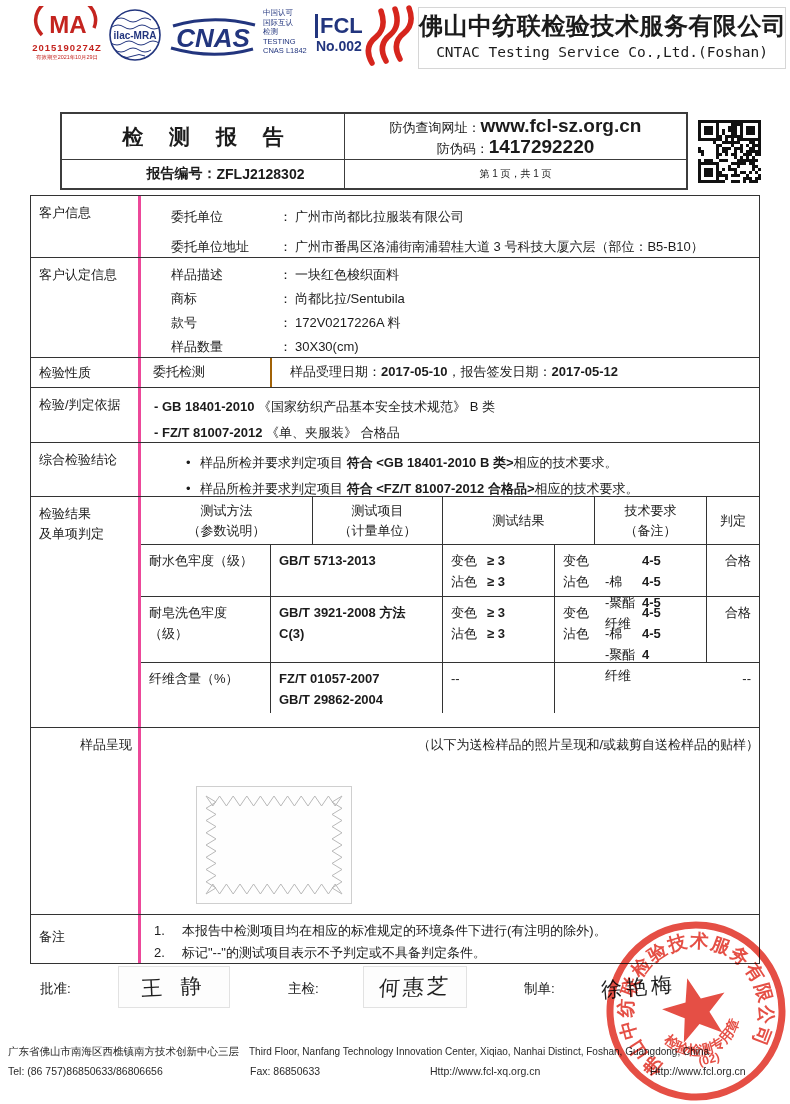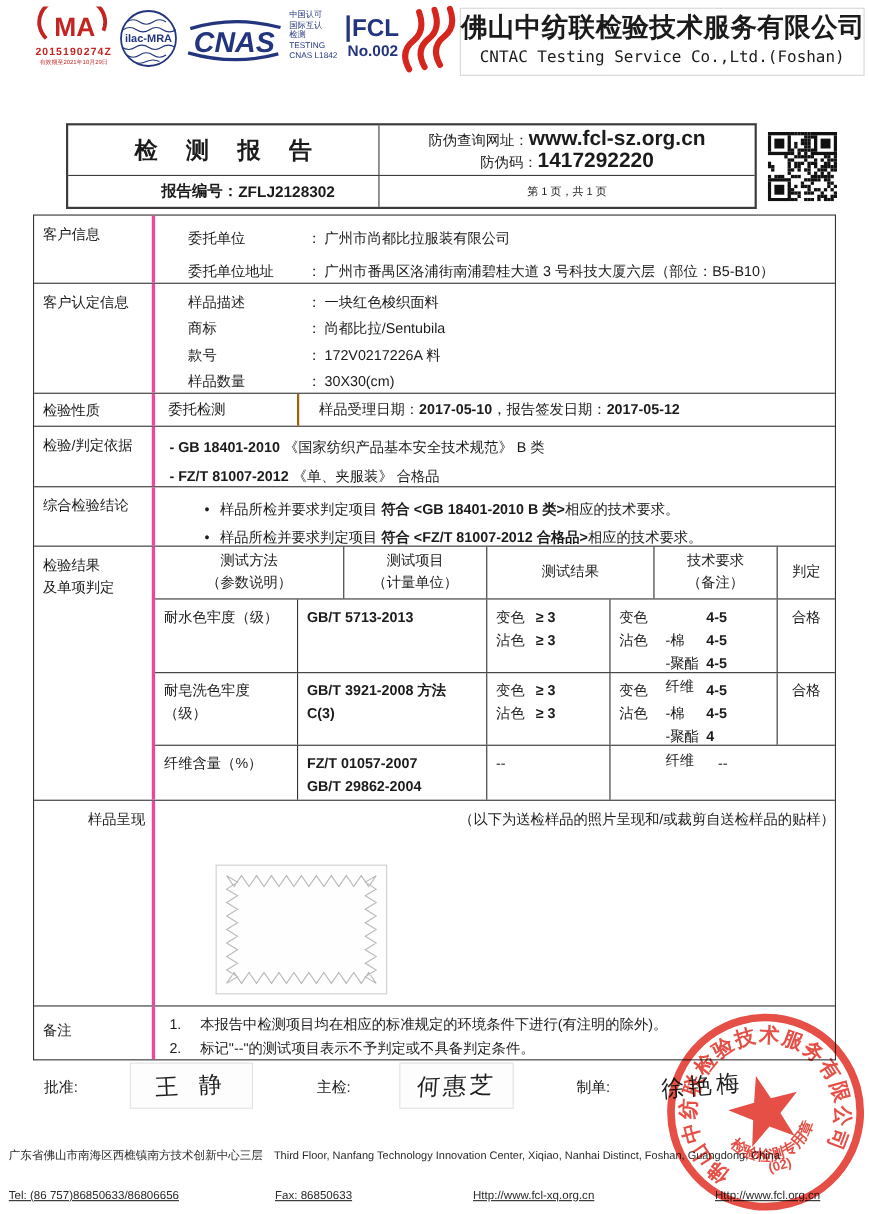--- a/index.html
+++ b/index.html
@@ -69,24 +69,24 @@
   .sec-results { height:231px; }
   .res-grid { flex:1; display:flex; flex-direction:column; }
   .res-row { display:flex; border-bottom:1px solid #333; }
   .res-row:last-child { border-bottom:none; }
   .rc { border-right:1px solid #333; padding:5px 8px 0 8px; line-height:21px; }
   .rc:last-child { border-right:none; }
   .c-item { width:130px; flex:none; }
   .c-method { width:172px; flex:none; }
   .c-req { width:112px; flex:none; }
   .c-result { width:152px; flex:none; }
-  .c-verdict { flex:1; text-align:center; }
+  .c-verdict { flex:1; text-align:right; }
   .res-head { height:48px; }
   .res-head .rc { display:flex; flex-direction:column; align-items:center; justify-content:center; text-align:center; padding-top:0; line-height:20px; }
-  .res-r1 { height:67px; } .res-r2 { height:66px; } .res-r3 { height:50px; }
+  .res-r1 { height:52px; } .res-r2 { height:66px; } .res-r3 { height:50px; }
   .method-line { font-weight:bold; }
   .qline { display:flex; } .qn { width:36px; } .qv { font-weight:bold; }
   .rline { display:flex; } .rn { min-width:42px; } .rs { flex:1; } .rv { width:56px; flex:none; font-weight:bold; }
 
   .sec-sample { height:187px;text-align:right; }
   .sec-sample .cnt { padding:8px 0 0 10px; }
   #swatch { position:absolute; left:55px; top:58px; width:156px; height:118px; border:1px solid #cfcfcf; background:#fefefe; }
 
   .sec-remarks { height:48px; }
   .sec-remarks .cnt { padding:5px 0 0 13px; line-height:22px; }
@@ -99,21 +99,21 @@
   .sigbox { position:absolute; top:0; height:42px; border:1px solid #e2e2e2; background:#fdfdfd;
             display:flex; align-items:center; justify-content:center; }
   .sig { font-family:"DejaVu Serif","Liberation Serif",serif; font-size:21px; color:#1f1f1f;
          letter-spacing:6px; white-space:nowrap; }
 
   
   #footer { left:8px; top:1044px; width:778px; font-size:10.5px; color:#2a2a2a; }
   #footer .f1 { display:flex; line-height:15px; white-space:nowrap; }
   #footer .f1 .en { margin-left:10px; font-size:10px; }
   #footer .f2 { position:relative; height:15px; margin-top:5px; line-height:15px; white-space:nowrap; }
-  #footer .f2 span { position:absolute; top:16px;text-decoration:underline; }
+  #footer .f2 span { position:absolute; top:0; }
 
   
   #stamp { left:601px; top:916px; width:190px; height:190px; transform:rotate(-15deg);
            opacity:.9; mix-blend-mode:multiply; z-index:50; pointer-events:none; }
 </style>
 </head>
 <body>
 
 <div class="abs" id="logo-cma">
   <svg width="78" height="34" viewBox="0 0 78 34">

